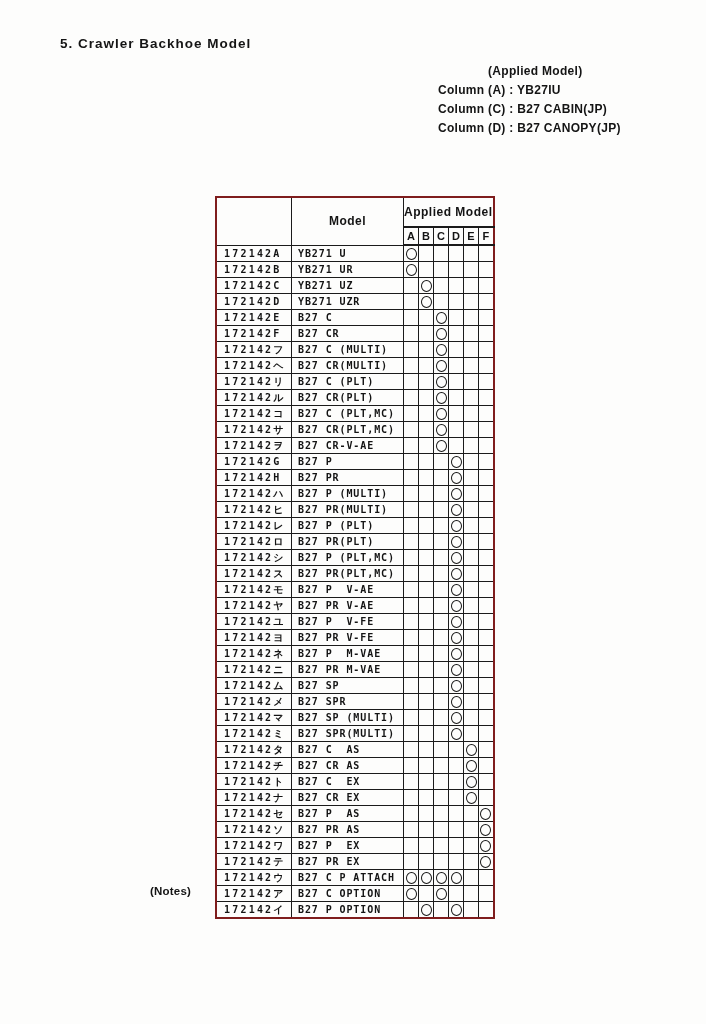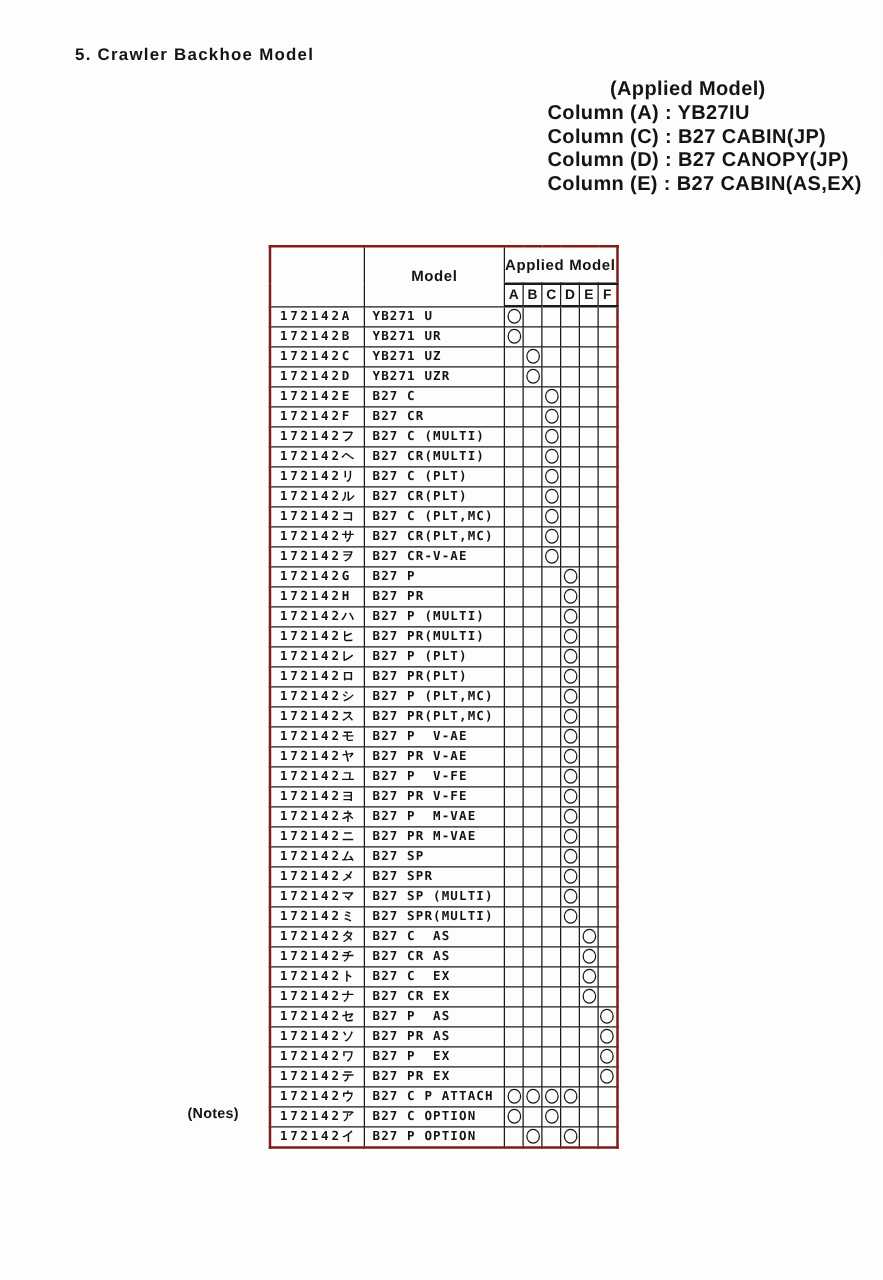--- a/index.html
+++ b/index.html
@@ -17,21 +17,21 @@
   
   .page-title{
     position:absolute;left:60px;top:36px;
     font-size:13.5px;font-weight:bold;letter-spacing:1px;
     margin:0;
     text-align:center;
   }
   
   .legend{
     position:absolute;left:438px;top:62px;
-    font-size:16px;font-weight:bold;line-height:19px;
+    font-size:12px;font-weight:bold;line-height:19px;
     letter-spacing:0.3px;
   }
   .legend-heading{padding-left:50px;}
   
   .model-table{
     position:absolute;left:215px;top:196px;
     border-collapse:collapse;
     table-layout:fixed;
     font-family:"DejaVu Sans Mono", monospace;
     font-weight:bold;
@@ -81,21 +81,20 @@
 <div class="page">
 
   <h1 class="page-title">5. Crawler Backhoe Model</h1>
 
   <div class="legend">
     <div class="legend-heading">(Applied Model)</div>
     <div>
         <div>Column (A) : YB27IU</div>
         <div>Column (C) : B27 CABIN(JP)</div>
         <div>Column (D) : B27 CANOPY(JP)</div>
-        <div>Column (E) : B27 CABIN(AS,EX)</div>
       </div>
   </div>
 
   <table class="model-table">
     <colgroup>
       <col style="width:74px">
         <col style="width:111px">
       <col class="col-mark" style="width:15px">
         <col class="col-mark" style="width:15px">
       <col class="col-mark" style="width:15px">

